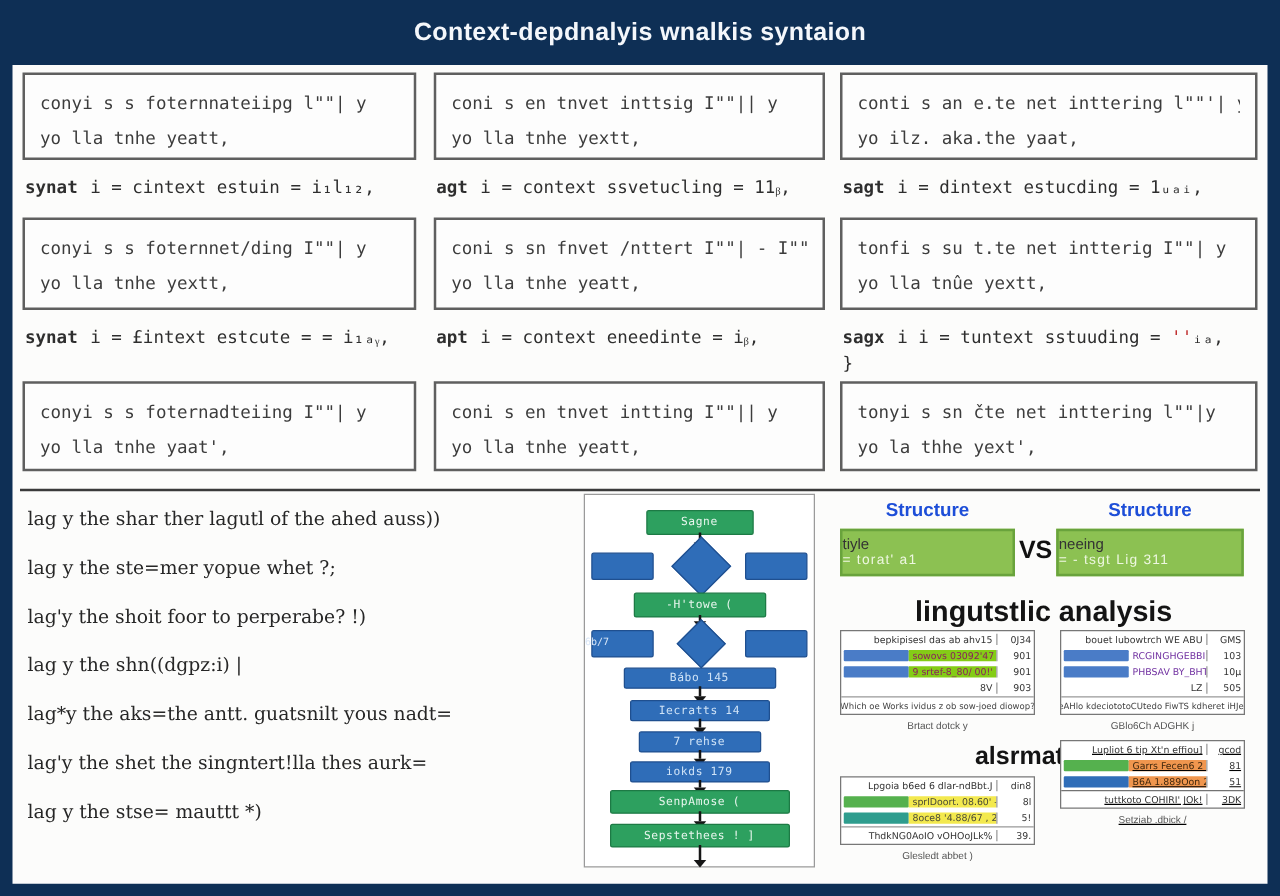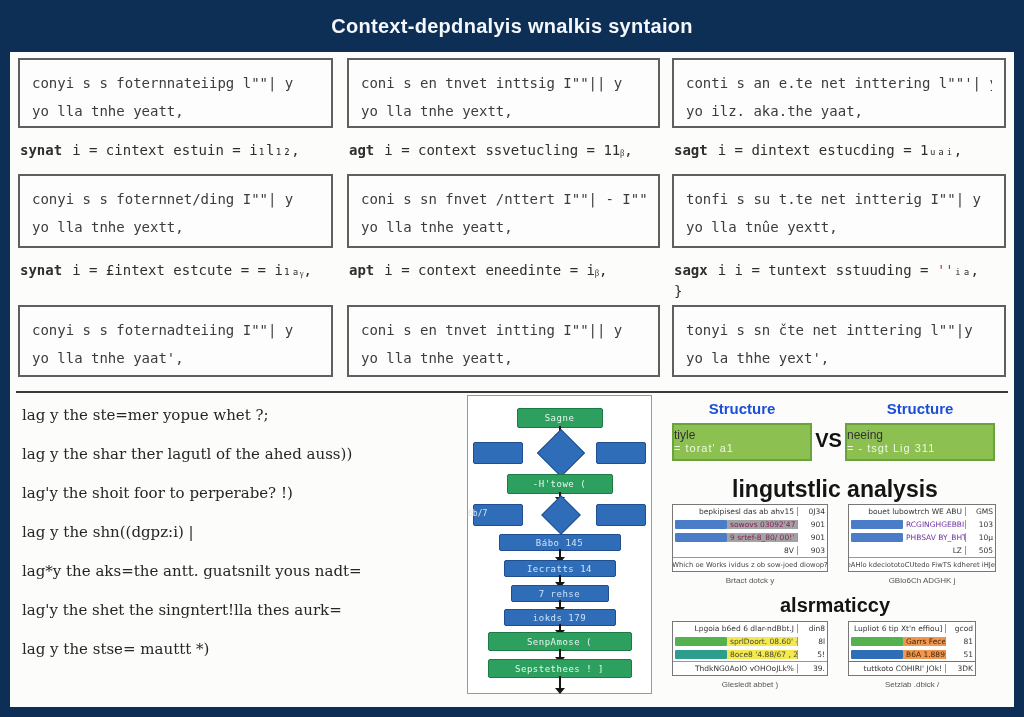--- a/index.html
+++ b/index.html
@@ -48,21 +48,21 @@
   .vs{position:absolute;font-weight:bold;font-size:20px;color:#111;text-align:center;}
   .secth{position:absolute;text-align:center;font-weight:bold;color:#141414;}
 
   .mtw{position:absolute;}
   .mt{border:1.5px solid #777;background:#fff;font:7.5px "DejaVu Sans",sans-serif;color:#333;}
   .tr{display:flex;align-items:center;height:13px;padding:0 2px;}
   .tlabel{flex:1;text-align:right;white-space:nowrap;overflow:hidden;padding:0 3px;}
   .tval{width:25px;text-align:right;border-left:1px solid #999;padding-left:2px;white-space:nowrap;overflow:hidden;}
   .tbar{width:52px;height:9px;border-radius:1px;flex:none;}
   .bar-blue{background:#4a7cc7}.bar-green{background:#55b14e}.bar-teal{background:#2f9d8e}.bar-dblue{background:#2f6db8}
-  .hl-pink{background:#a3a3a3;color:#8a1f5e}.hl-yellow{background:#f3e94f;color:#4a4a36}.hl-orange{background:#f0964e;color:#40280e}
+  .hl-pink{background:#84cc16;color:#8a1f5e}.hl-yellow{background:#f3e94f;color:#4a4a36}.hl-orange{background:#f0964e;color:#40280e}
   .txt-purple{color:#7030a0}
   .tfoot{border-top:1px solid #999;height:13px;display:flex;align-items:center;justify-content:center;font-size:6.8px;color:#444;white-space:nowrap;overflow:hidden;padding:0 2px;}
   .tcap{text-align:center;font-size:8px;color:#555;margin-top:4px;white-space:nowrap;overflow:hidden;}
 </style>
 </head>
 <body>
 
 <div class="titlebar">Context-depdnalyis wnalkis syntaion</div>
 
 <div class="panel">
@@ -128,22 +128,22 @@
     </div>
     <div class="gbox box3">
       <div class="bl">tonyi s sn čte net inttering l""|y</div>
       <div class="bl">yo la thhe yext',</div>
     </div>
   </div>
 
   <div class="hrule"></div>
 
   <div class="list">
+    <div class="li">lag y the shar ther lagutl of the ahed auss))</div>
     <div class="li">lag y the ste=mer yopue whet ?;</div>
-    <div class="li">lag y the shar ther lagutl of the ahed auss))</div>
     <div class="li">lag'y the shoit foor to perperabe? !)</div>
     <div class="li">lag y the shn((dgpz:i)  |</div>
     <div class="li">lag*y the aks=the antt. guatsnilt yous nadt=</div>
     <div class="li">lag'y the shet the singntert!lla thes aurk=</div>
     <div class="li">lag y the stse= mauttt *)</div>
   </div>
 
   <div class="flow">
     <div class="fnode fgreen" style="top:12px;width:84px;height:18px;">Sagne</div>
     <div class="arr" style="top:30px;height:8px;"></div>
@@ -253,21 +253,21 @@
         <div class="tval">5!</div>
       </div>
       <div class="tr" style="border-top:1px solid #999;">
         <div class="tlabel">ThdkNG0AoIO vOHOoJLk%</div>
         <div class="tval">39.</div>
       </div>
     </div>
     <div class="tcap">Glesledt abbet )</div>
   </div>
 
-  <div class="mtw" style="left:838px;top:569px;width:128px;">
+  <div class="mtw" style="left:838px;top:540px;width:148px;text-decoration:underline;">
     <div class="mt">
       <div class="tr">
         <div class="tlabel">Lupliot 6 tip Xt'n effiou]</div>
         <div class="tval">gcod</div>
       </div>
       <div class="tr">
         <div class="tbar bar-green"></div>
         <div class="tlabel hl-orange">Garrs Fecen6 2 !</div>
         <div class="tval">81</div>
       </div>

